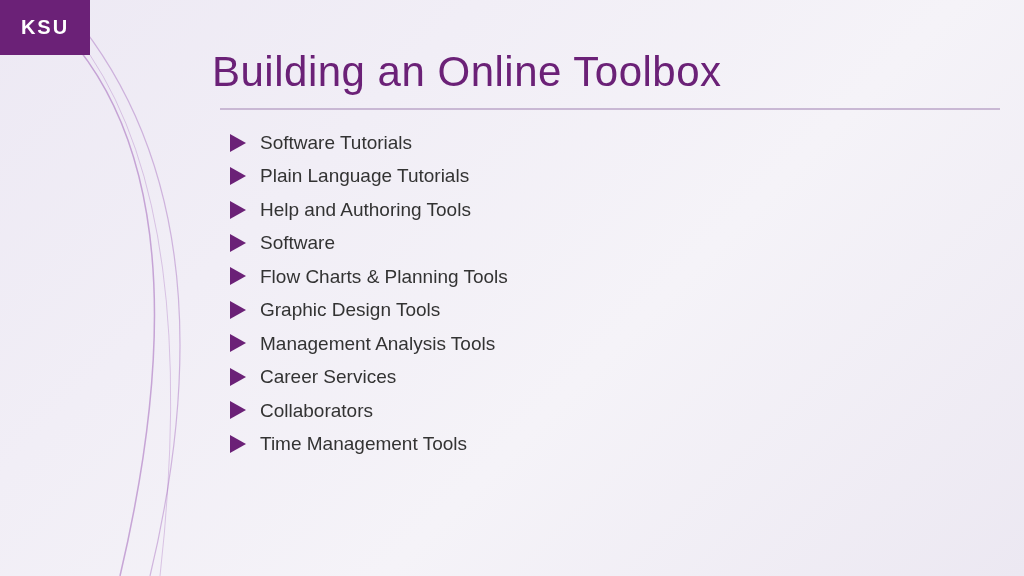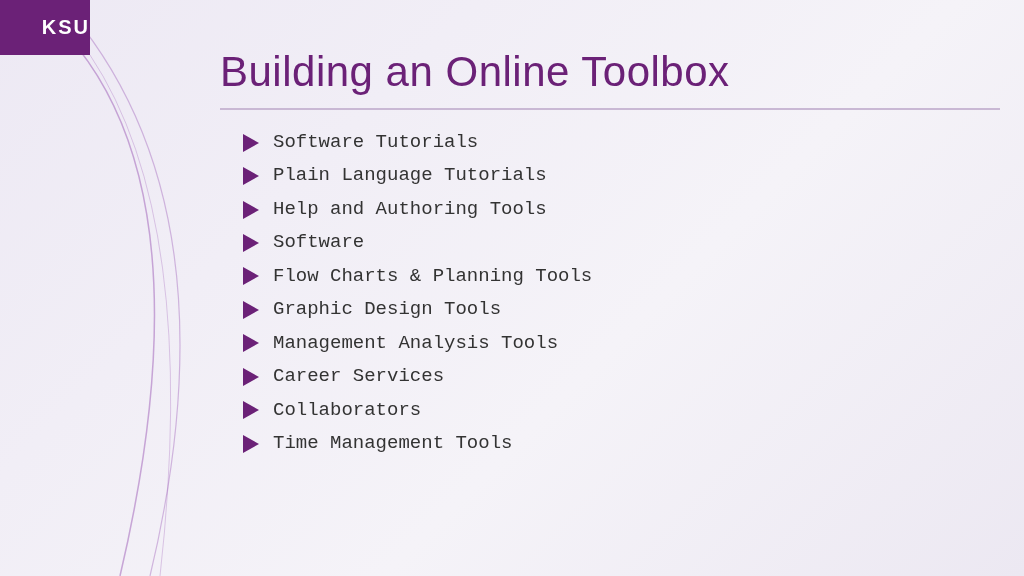--- a/index.html
+++ b/index.html
@@ -28,21 +28,21 @@
     
     .ksu-badge {
       position: absolute;
       top: 0;
       left: 0;
       width: 90px;
       height: 55px;
       background: #6b2177;
       display: flex;
       align-items: center;
-      justify-content: flex-end;
+      justify-content: center;
       z-index: 10;
     }
 
     .ksu-label {
       color: #fff;
       font-size: 20px;
       font-weight: bold;
       letter-spacing: 2px;
     }
 
@@ -53,21 +53,21 @@
       top: 0;
       width: 230px;
       height: 576px;
       z-index: 1;
     }
 
     
     .title {
       position: absolute;
       top: 48px;
-      left: 220px;
+      left: 212px;
       font-size: 42px;
       color: #6b2177;
       font-weight: 300;
       letter-spacing: 0.5px;
       z-index: 5;
     }
 
     
     .title-underline {
       position: absolute;
@@ -76,24 +76,23 @@
       width: 780px;
       height: 2px;
       background: #c9b8d4;
       z-index: 5;
     }
 
     
     .bullet-list {
       position: absolute;
       top: 128px;
-      left: 243px;
+      left: 230px;
       z-index: 5;
       list-style: none;
-      font-family: Liberation Mono, monospace;
     }
 
     .bullet-list li {
       display: flex;
       align-items: center;
       margin-bottom: 4px;
       font-size: 19px;
       color: #333;
       line-height: 1.55;
     }

